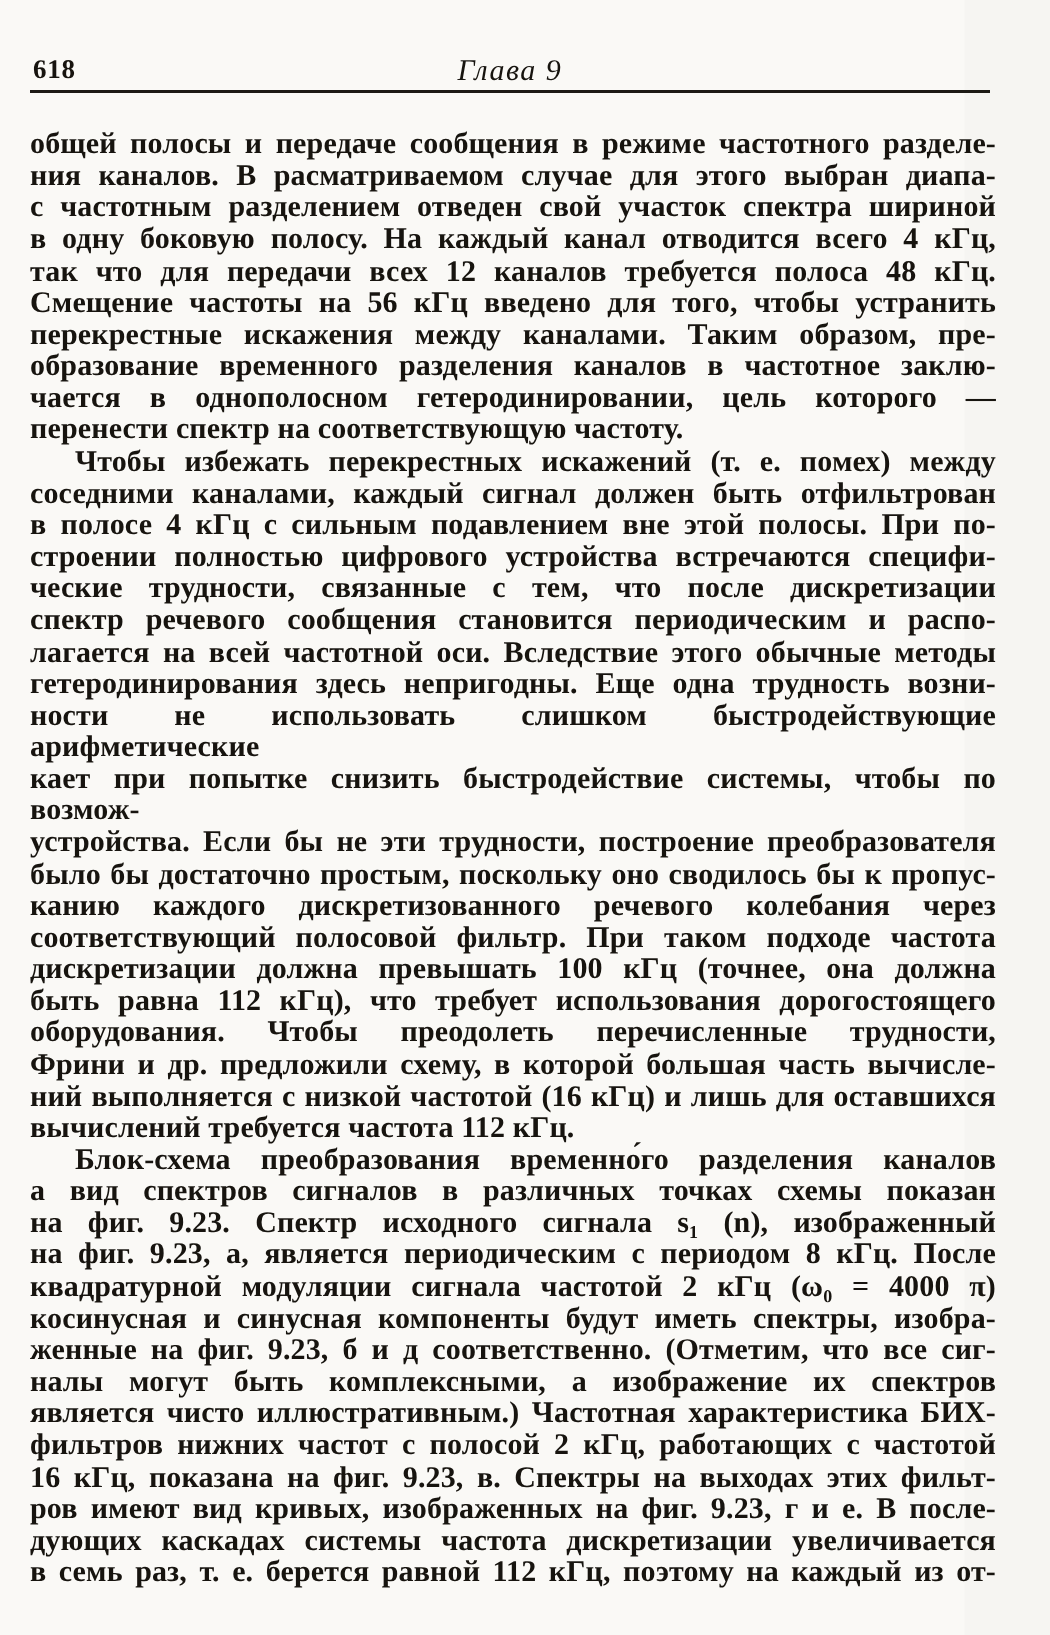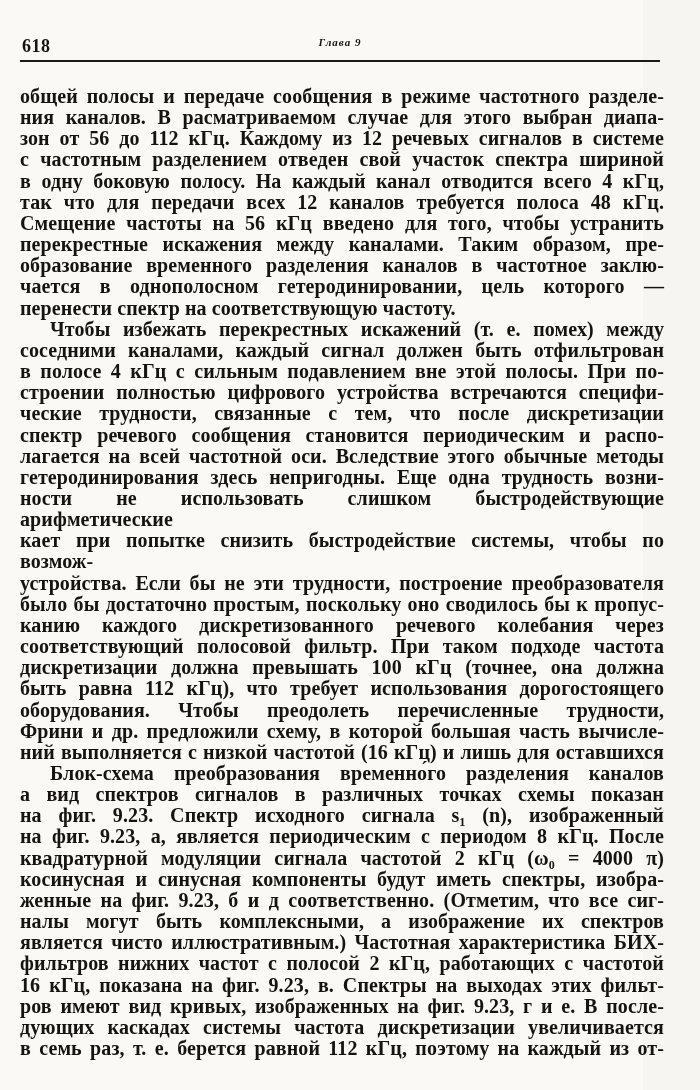--- a/index.html
+++ b/index.html
@@ -33,23 +33,23 @@
     font-size: 18px;
     font-weight: 600;
     letter-spacing: 0.5px;
   }
   .chapter-title {
     position: absolute;
     left: 0;
     right: 0;
     top: 0;
     text-align: center;
-    font-size: 11px;
+    font-size: 20px;
     font-style: italic;
-    font-weight: 700;
+    font-weight: 400;
     letter-spacing: 1px;
   }
   .head-rule {
     position: absolute;
     top: 60px;
     left: 20px;
     width: 640px;
     height: 2px;
     background: #1d1a15;
   }
@@ -80,21 +80,20 @@
 
 <div class="page">
   <div class="running-head">
     <span class="page-number">618</span>
     <span class="chapter-title">Глава 9</span>
   </div>
   <div class="head-rule"></div>
   <div class="text-block">
       <div class="line">общей полосы и передаче сообщения в режиме частотного разделе-</div>
       <div class="line">ния каналов. В расматриваемом случае для этого выбран диапа-</div>
-      <div class="line">зон от 56 до 112 кГц. Каждому из 12 речевых сигналов в системе</div>
       <div class="line">с частотным разделением отведен свой участок спектра шириной</div>
       <div class="line">в одну боковую полосу. На каждый канал отводится всего 4 кГц,</div>
       <div class="line">так что для передачи всех 12 каналов требуется полоса 48 кГц.</div>
       <div class="line">Смещение частоты на 56 кГц введено для того, чтобы устранить</div>
       <div class="line">перекрестные искажения между каналами. Таким образом, пре-</div>
       <div class="line">образование временного разделения каналов в частотное заклю-</div>
       <div class="line">чается в однополосном гетеродинировании, цель которого —</div>
       <div class="line endline">перенести спектр на соответствующую частоту.</div>
       <div class="line indent">Чтобы избежать перекрестных искажений (т. е. помех) между</div>
       <div class="line">соседними каналами, каждый сигнал должен быть отфильтрован</div>
@@ -108,20 +107,21 @@
       <div class="line">кает при попытке снизить быстродействие системы, чтобы по возмож-</div>
       <div class="line">устройства. Если бы не эти трудности, построение преобразователя</div>
       <div class="line">было бы достаточно простым, поскольку оно сводилось бы к пропус-</div>
       <div class="line">канию каждого дискретизованного речевого колебания через</div>
       <div class="line">соответствующий полосовой фильтр. При таком подходе частота</div>
       <div class="line">дискретизации должна превышать 100 кГц (точнее, она должна</div>
       <div class="line">быть равна 112 кГц), что требует использования дорогостоящего</div>
       <div class="line">оборудования. Чтобы преодолеть перечисленные трудности,</div>
       <div class="line">Фрини и др. предложили схему, в которой большая часть вычисле-</div>
       <div class="line">ний выполняется с низкой частотой (16 кГц) и лишь для оставшихся</div>
+      <div class="line endline">вычислений требуется частота 112 кГц.</div>
       <div class="line indent">Блок-схема преобразования временно́го разделения каналов</div>
       <div class="line">а вид спектров сигналов в различных точках схемы показан</div>
       <div class="line">на фиг. 9.23. Спектр исходного сигнала s₁ (n), изображенный</div>
       <div class="line">на фиг. 9.23, а, является периодическим с периодом 8 кГц. После</div>
       <div class="line">квадратурной модуляции сигнала частотой 2 кГц (ω₀ = 4000 π)</div>
       <div class="line">косинусная и синусная компоненты будут иметь спектры, изобра-</div>
       <div class="line">женные на фиг. 9.23, б и д соответственно. (Отметим, что все сиг-</div>
       <div class="line">налы могут быть комплексными, а изображение их спектров</div>
       <div class="line">является чисто иллюстративным.) Частотная характеристика БИХ-</div>
       <div class="line">фильтров нижних частот с полосой 2 кГц, работающих с частотой</div>

